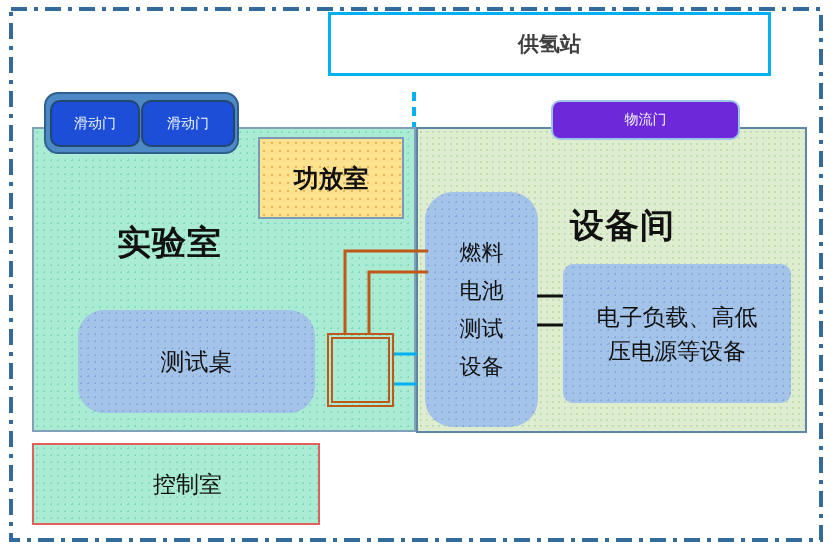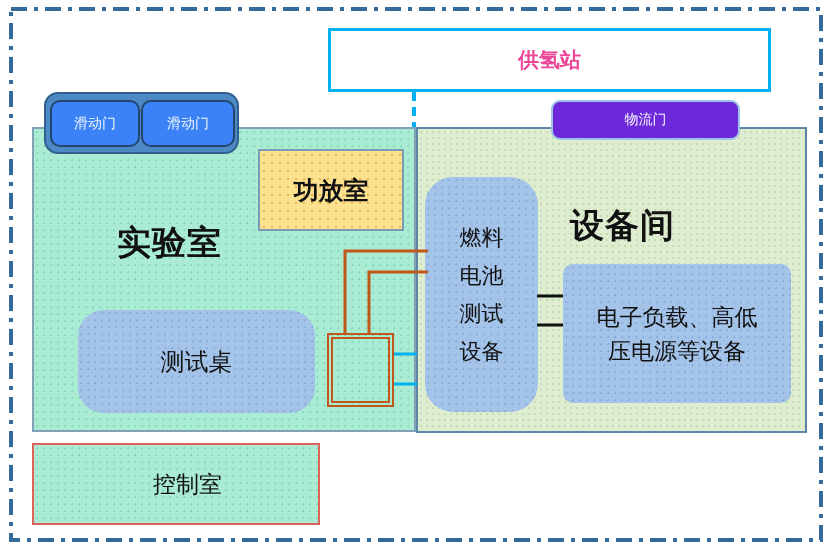--- a/index.html
+++ b/index.html
@@ -8,48 +8,48 @@
     background:#ffffff;
     font-family:"Liberation Sans","DejaVu Sans",sans-serif;
     position:relative;overflow:hidden;
   }
   .abs{position:absolute;box-sizing:border-box;}
 
   
   .dots-mint{background-color:#a9ebd3;background-image:radial-gradient(#7fd6ba 1px,rgba(0,0,0,0) 1px);background-size:7px 7px;}
   .dots-sage{background-color:#deedd0;background-image:radial-gradient(#c3ddb2 1px,rgba(0,0,0,0) 1px);background-size:6px 6px;}
   .dots-blue{background-color:#a4c3e8;background-image:radial-gradient(#82a9da 1px,rgba(0,0,0,0) 1px);background-size:7px 7px;}
-  .dots-yellow{background-color:#fce28f;background-image:radial-gradient(#eeb254 1px,rgba(0,0,0,0) 1px);background-size:8px 8px;margin-top:12px;}
+  .dots-yellow{background-color:#fce28f;background-image:radial-gradient(#eeb254 1px,rgba(0,0,0,0) 1px);background-size:8px 8px;}
 
   .room-lab{left:32px;top:127px;width:384px;height:305px;border:2px solid #7fa2b8;}
   .room-equip{left:416px;top:127px;width:391px;height:306px;border:2px solid #5d86a8;}
 
   .room-title{font-weight:bold;color:#111;font-size:34px;letter-spacing:1px;white-space:nowrap;}
   .title-lab{left:117px;top:220px;}
   .title-equip{left:570px;top:203px;}
 
   .amp-room{left:258px;top:137px;width:146px;height:82px;border:2px solid #7a9ab5;
     display:flex;align-items:center;justify-content:center;
     font-weight:bold;font-size:25px;color:#111;}
 
-  .hydrogen{left:328px;top:28px;width:443px;height:64px;background:#ffffff;border:3px solid #00b0f0;
-    display:flex;align-items:center;justify-content:center;font-weight:bold;font-size:21px;color:#ec4899;}
+  .hydrogen{left:328px;top:12px;width:443px;height:64px;background:#ffffff;border:3px solid #00b0f0;
+    display:flex;align-items:center;justify-content:center;font-weight:bold;font-size:21px;color:#404040;}
 
   .door-frame{left:44px;top:92px;width:195px;height:62px;background:#4d8ac5;border:2px solid #305f90;border-radius:14px;}
-  .door-panel{background:#3b82f6;border:2px solid #24466e;border-radius:10px;
+  .door-panel{background:#1d4ed8;border:2px solid #24466e;border-radius:10px;
     display:flex;align-items:center;justify-content:center;color:#f2f7ff;font-size:14px;}
   .door-panel-1{left:50px;top:100px;width:90px;height:47px;}
   .door-panel-2{left:141px;top:100px;width:94px;height:47px;}
   .door-logistics{left:551px;top:100px;width:189px;height:40px;background:#6d28d9;border:2px solid #9dc3e6;border-radius:9px;
     display:flex;align-items:center;justify-content:center;color:#f2f7ff;font-size:14px;}
 
   .test-desk{left:78px;top:310px;width:237px;height:103px;border-radius:26px;
     display:flex;align-items:center;justify-content:center;font-size:24px;color:#111;}
 
-  .fuel-cell{left:425px;top:177px;width:113px;height:235px;border-radius:28px;
+  .fuel-cell{left:425px;top:192px;width:113px;height:235px;border-radius:28px;
     display:flex;align-items:center;justify-content:center;}
   .fuel-cell span{display:block;width:50px;font-size:22px;line-height:38px;color:#111;
     word-break:break-all;text-align:center;}
 
   .elec-load{left:563px;top:264px;width:228px;height:139px;border-radius:10px;
     display:flex;align-items:center;justify-content:center;}
   .elec-load span{display:block;width:178px;font-size:23px;line-height:34px;color:#111;
     word-break:break-all;text-align:center;}
 
   .small-square{left:327px;top:333px;width:67px;height:74px;border:2px solid #c0581a;}

